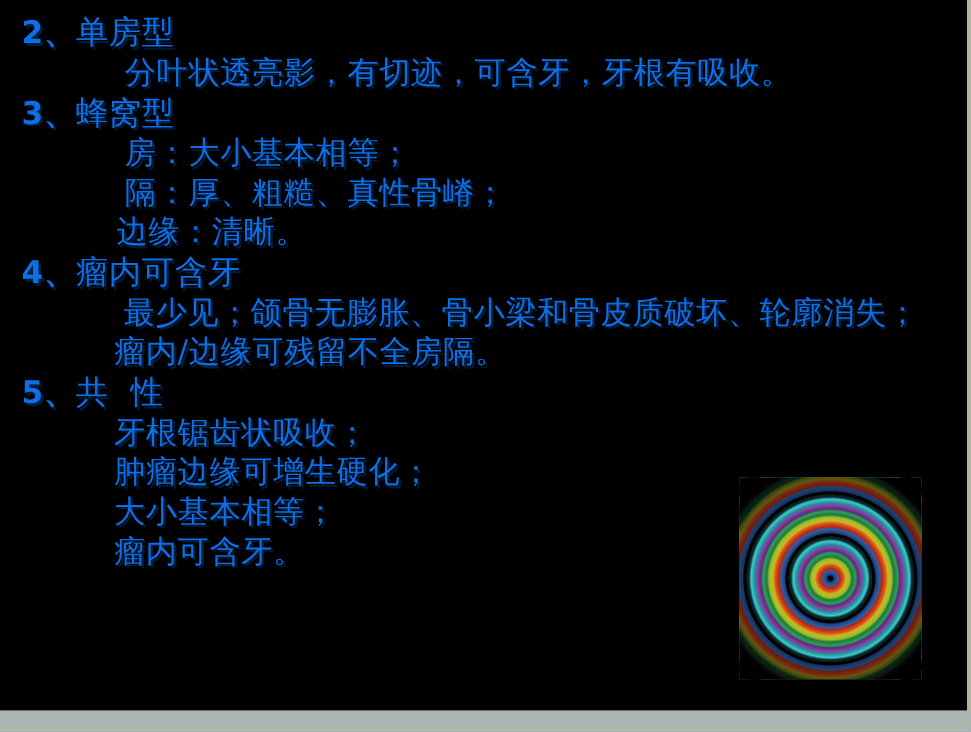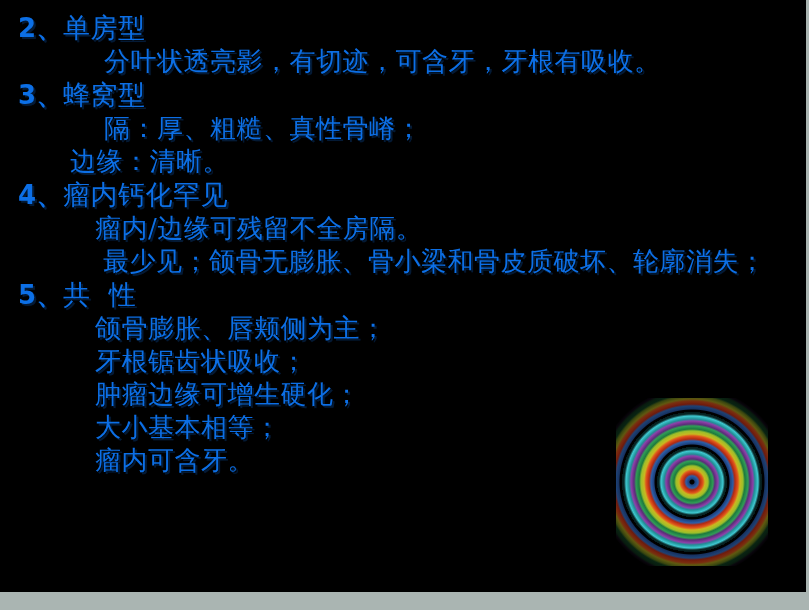--- a/index.html
+++ b/index.html
@@ -64,21 +64,21 @@
     font-size: 26px;
   }
 
   
   .lvl2 {
     font-size: 26px;
     margin-left: 95px;
     height: 33px;
   }
   .lvl2.ind-a { margin-left: 104px; }
-  .lvl2.ind-b { margin-left: 70px; }
+  .lvl2.ind-b { margin-left: 97px; }
   .lvl2.ind-c { margin-left: 103px; }
 
   
   #ring-figure {
     position: absolute;
     left: 616px;
     top: 398px;
     width: 152px;
     height: 168px;
     background: #000;
@@ -138,31 +138,31 @@
   <div id="slide">
 
     <div id="content">
 
       <div class="line lvl1"><span class="num">2、</span><span>单房型</span></div>
 
       <div class="line lvl2 ind-a">分叶状透亮影，有切迹，可含牙，牙根有吸收。</div>
 
       <div class="line lvl1"><span class="num">3、</span><span>蜂窝型</span></div>
 
+      <div class="line lvl2 ind-a">房：大小基本相等；</div>
       <div class="line lvl2 ind-a">隔：厚、粗糙、真性骨嵴；</div>
       <div class="line lvl2 ind-b">边缘：清晰。</div>
 
-      <div class="line lvl1"><span class="num">4、</span><span>瘤内钙化罕见</span></div>
+      <div class="line lvl1"><span class="num">4、</span><span>瘤内可含牙</span></div>
 
+      <div class="line lvl2 ind-c">最少见；颌骨无膨胀、骨小梁和骨皮质破坏、轮廓消失；</div>
       <div class="line lvl2">瘤内/边缘可残留不全房隔。</div>
-      <div class="line lvl2 ind-c">最少见；颌骨无膨胀、骨小梁和骨皮质破坏、轮廓消失；</div>
 
       <div class="line lvl1"><span class="num">5、</span><span>共  性</span></div>
 
-      <div class="line lvl2">颌骨膨胀、唇颊侧为主；</div>
       <div class="line lvl2">牙根锯齿状吸收；</div>
       <div class="line lvl2">肿瘤边缘可增生硬化；</div>
       <div class="line lvl2">大小基本相等；</div>
       <div class="line lvl2">瘤内可含牙。</div>
 
     </div>
 
     <div id="ring-figure">
       <div class="rings"></div>
       <div class="vignette"></div>

